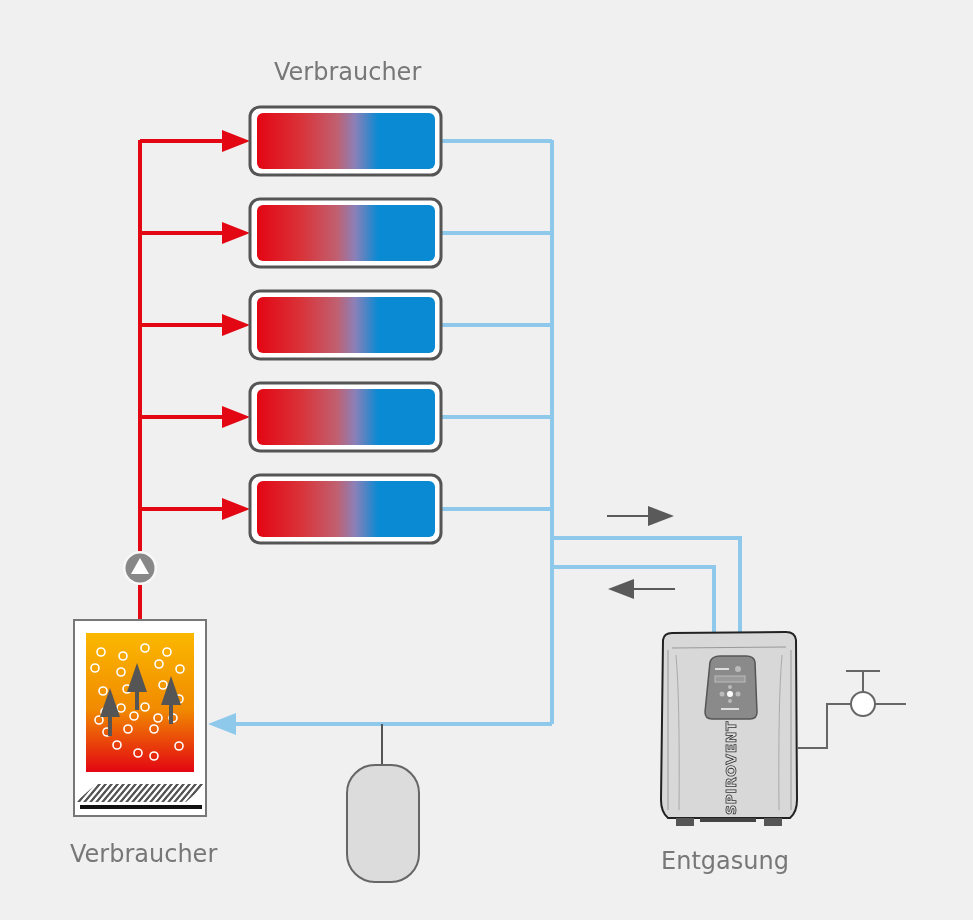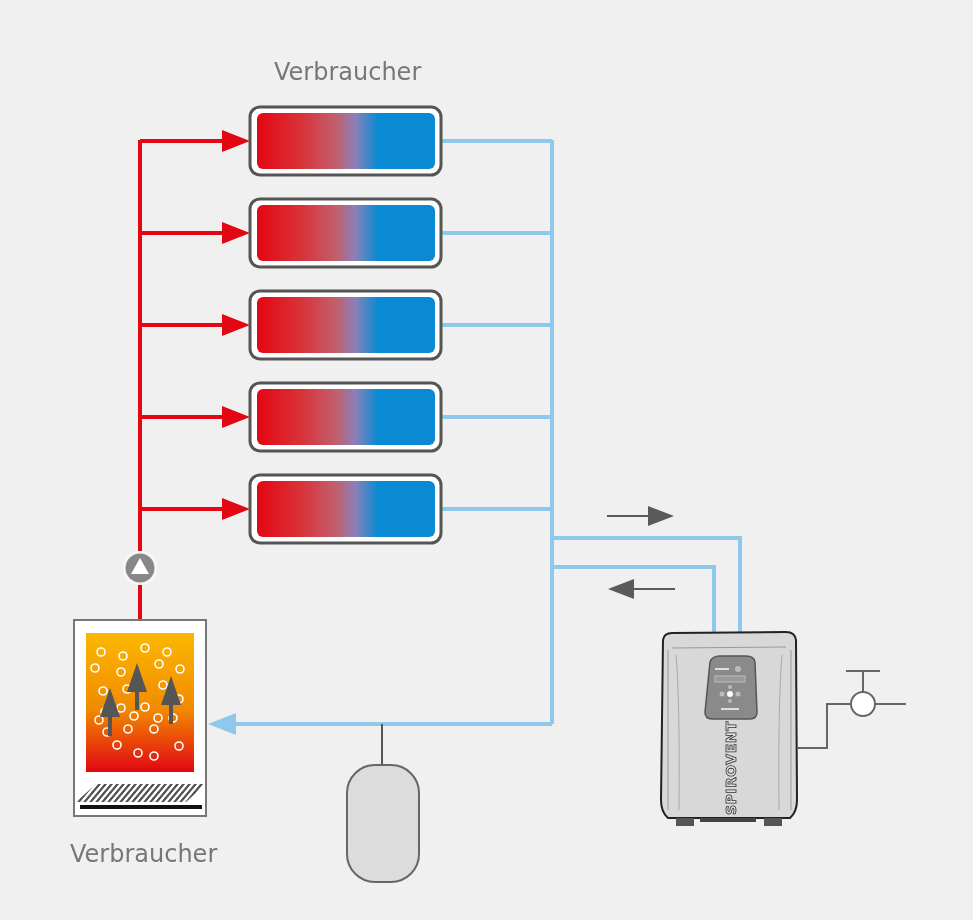--- a/index.html
+++ b/index.html
@@ -180,13 +180,14 @@
       <polyline points="797,748 827,748 827,704 851,704" fill="none" stroke="#666" stroke-width="2"></polyline>
       <circle cx="863" cy="704" r="12" fill="#fff" stroke="#666" stroke-width="2"></circle>
       <line x1="875" y1="704" x2="906" y2="704" stroke="#666" stroke-width="2"></line>
       <line x1="863" y1="692" x2="863" y2="671" stroke="#666" stroke-width="2"></line>
       <line x1="846" y1="671" x2="880" y2="671" stroke="#666" stroke-width="2"></line>
     </g>
   </svg>
 
   <div class="lbl" id="lbl-verbraucher">Verbraucher</div>
   <div class="lbl" id="lbl-heizkessel">Verbraucher</div>
+  <div class="lbl" id="lbl-entgasung">Entgasung</div>
 </div>
 
 </body></html>

